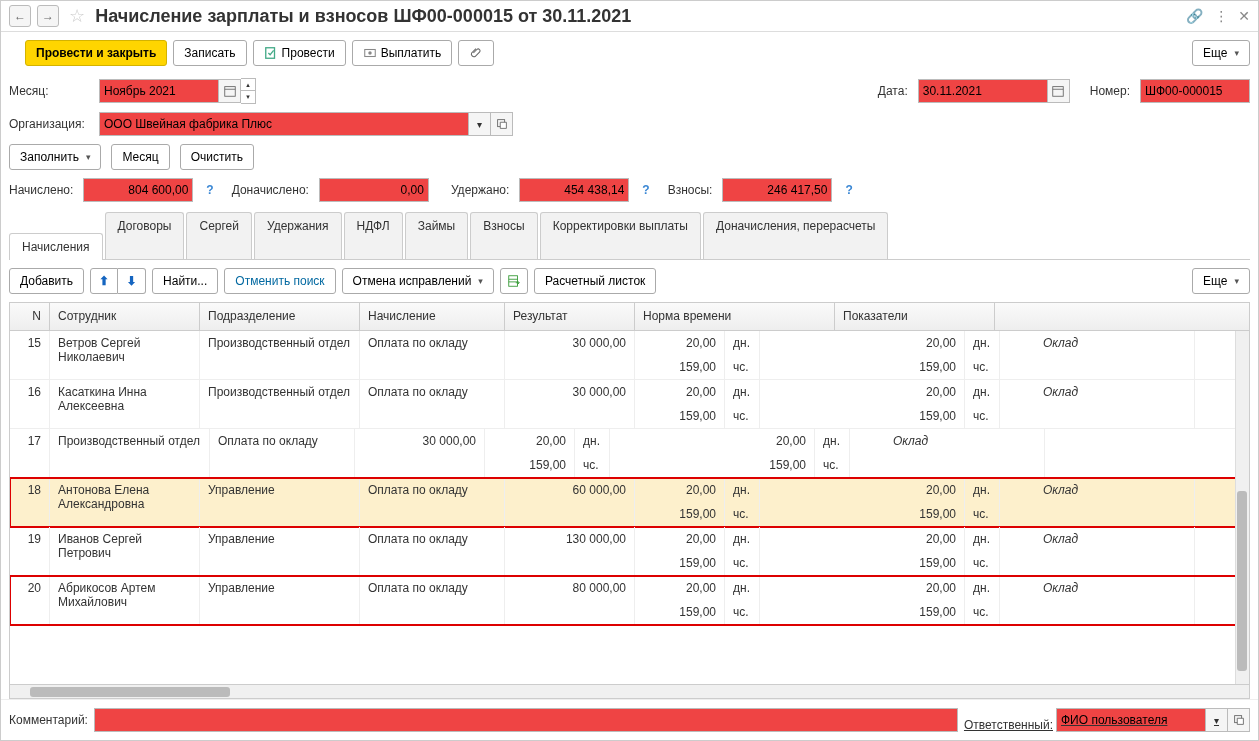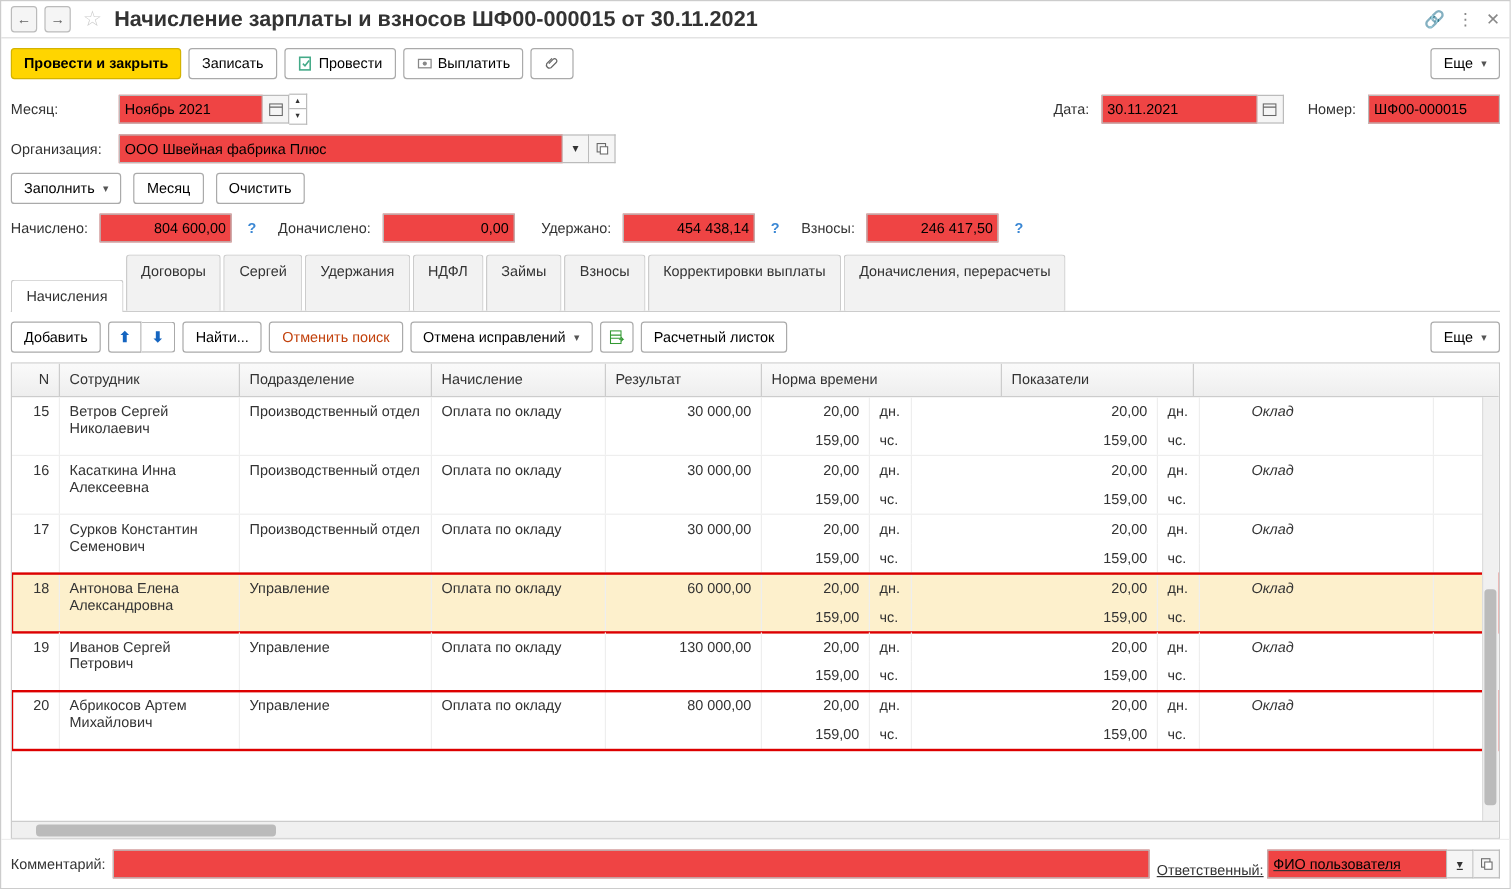--- a/index.html
+++ b/index.html
@@ -8,21 +8,21 @@
 
 
 .header { display: flex; align-items: center; padding: 4px 8px; border-bottom: 1px solid #ddd; gap: 6px; }
 .nav-btn { width: 22px; height: 22px; border: 1px solid #bbb; background: #f5f5f5; border-radius: 3px; display: inline-flex; align-items: center; justify-content: center; cursor: pointer; font-size: 12px; color: #666; }
 .star { font-size: 18px; color: #ccc; margin: 0 4px; cursor: pointer; }
 .title { font-size: 18px; font-weight: bold; flex: 1; }
 .header-icons { display: flex; gap: 10px; align-items: center; color: #888; }
 .header-icons span { cursor: pointer; font-size: 14px; }
 
 
-.toolbar { display: flex; align-items: center; padding: 8px; gap: 6px; }
+.toolbar { display: flex; align-items: center; padding: 8px; gap: 6px; margin-left: 16px; }
 .btn { padding: 5px 10px; border: 1px solid #aaa; background: #fff; border-radius: 3px; cursor: pointer; font-size: 12px; display: inline-flex; align-items: center; gap: 4px; }
 .btn-yellow { background: #ffd500; border-color: #d4b300; font-weight: bold; }
 .btn-more { margin-left: auto; }
 .dd-arrow::after { content: "▾"; font-size: 9px; margin-left: 3px; color: #555; }
 
 
 .form-row { display: flex; align-items: center; padding: 4px 8px; gap: 10px; }
 .label { font-size: 12px; color: #333; }
 .input { border: 1px solid #bbb; padding: 3px 4px; background: #ef4444; height: 24px; font-size: 12px; }
 .input-group { display: flex; align-items: center; }
@@ -39,21 +39,21 @@
 .tab.active { background: #fff; position: relative; top: 1px; margin-top: 20px; }
 
 
 .table-toolbar { display: flex; padding: 8px; gap: 6px; align-items: center; }
 .tb-btn { width: 28px; height: 26px; border: 1px solid #aaa; background: #fff; border-radius: 3px; display: inline-flex; align-items: center; justify-content: center; cursor: pointer; }
 .arrow-up { color: #1565c0; font-weight: bold; }
 .arrow-down { color: #1565c0; font-weight: bold; }
 .tb-group { display: flex; gap: 0; }
 .tb-group .tb-btn:first-child { border-radius: 3px 0 0 3px; }
 .tb-group .tb-btn:last-child { border-radius: 0 3px 3px 0; border-left: none; }
-.btn-disabled { color: #c2410c; }
+.btn-disabled { color: #0369a1; }
 
 
 .table-wrap { flex: 1; margin: 0 8px; border: 1px solid #ccc; overflow: hidden; position: relative; display: flex; flex-direction: column; }
 .thead { display: flex; background: linear-gradient(#fafafa, #eee); border-bottom: 1px solid #ccc; height: 28px; }
 .th { padding: 6px 8px; border-right: 1px solid #ccc; font-size: 12px; color: #333; }
 .tbody { flex: 1; overflow-y: auto; position: relative; }
 .row { display: flex; border-bottom: 1px solid #eee; position: relative; }
 .row.selected { background: #fdf0cc; }
 .row.highlighted { outline: 2px solid #d00; outline-offset: -1px; }
 .cell { padding: 5px 8px; border-right: 1px solid #eee; font-size: 12px; }
@@ -293,21 +293,20 @@
             </div>
             <div class="subrow">
               <div class="cell c-norm num-cell">159,00</div>
               <div class="cell c-norm-u unit">чс.</div>
             </div>
           </div>
           <div class="cell c-ind italic">Оклад</div>
         </div>
         <div class="row">
           <div class="cell c-n">17</div>
-          <div class="cell c-emp">Сурков Константин Семенович</div>
           <div class="cell c-dept">Производственный отдел</div>
           <div class="cell c-accr">Оплата по окладу</div>
           <div class="cell c-res num-cell">30 000,00</div>
           <div style="width:200px">
             <div class="subrow">
               <div class="cell c-worked num-cell">20,00</div>
               <div class="cell c-worked-u unit">дн.</div>
             </div>
             <div class="subrow">
               <div class="cell c-worked num-cell">159,00</div>

